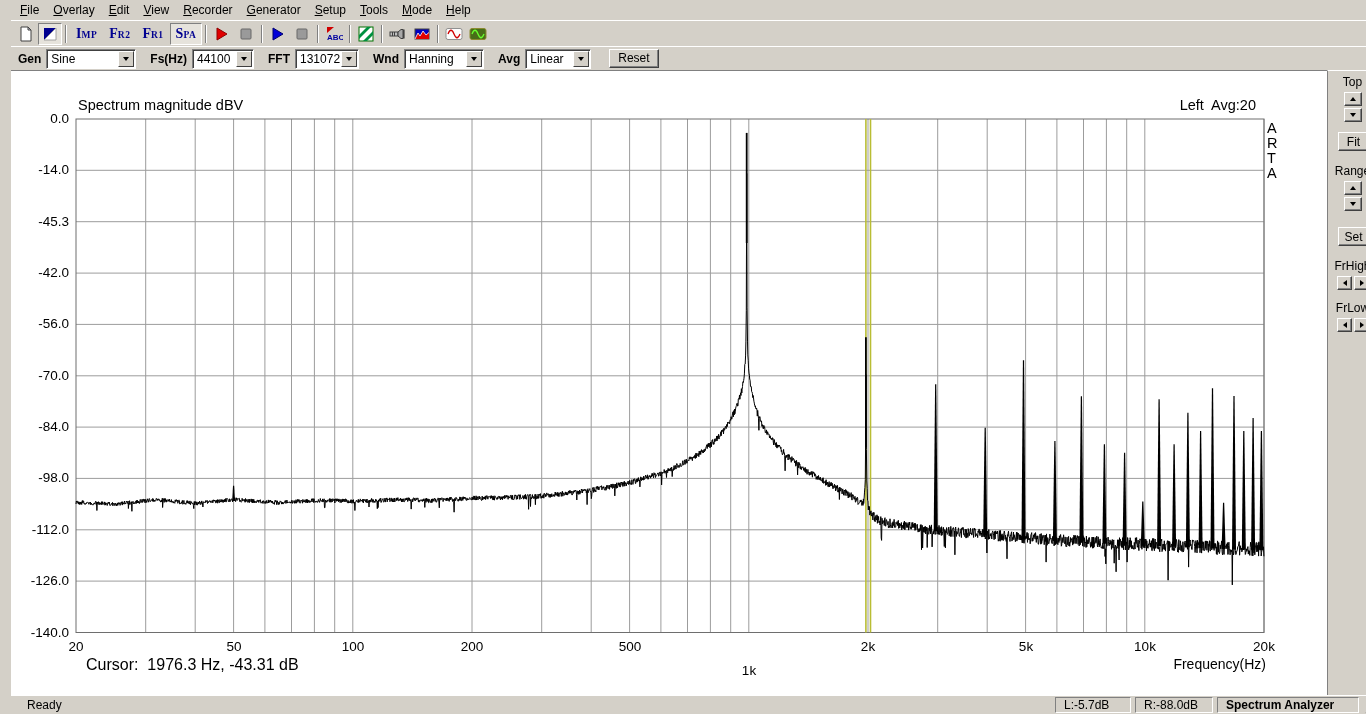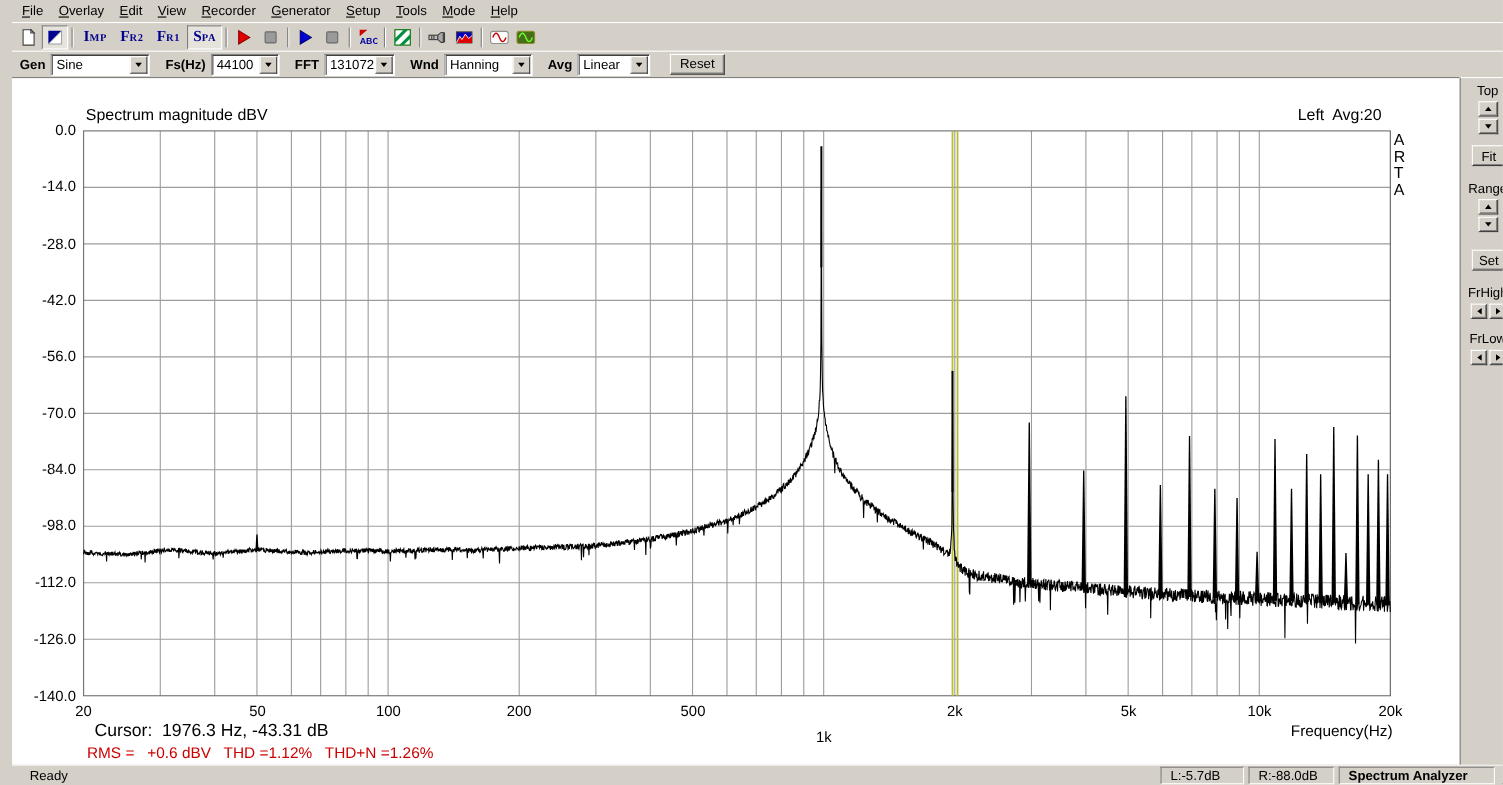--- a/index.html
+++ b/index.html
@@ -291,21 +291,21 @@
           <polygon points="1210.6,478.0 1212.0,431.7 1213.2,431.7 1214.6,478.0" fill="#000000"></polygon>
           <polygon points="1221.0,478.4 1222.4,324.9 1223.6,324.9 1225.0,478.4" fill="#000000"></polygon>
           <polygon points="1230.8,478.7 1232.2,360.1 1233.4,360.1 1234.8,478.7" fill="#000000"></polygon>
           <polygon points="1240.1,478.9 1241.5,346.9 1242.7,346.9 1244.1,478.9" fill="#000000"></polygon>
           <polygon points="1248.4,479.2 1249.8,360.1 1251.0,360.1 1252.4,479.2" fill="#000000"></polygon>
           <polygon points="221.2,429.7 222.0,414.8 223.2,414.8 224.0,429.7" fill="#000000"></polygon>
         </svg>
       <div id="tick-layer">
           <span class="tick ytick" style="left:0;top:40px">0.0</span>
           <span class="tick ytick" style="left:0;top:91px">-14.0</span>
-          <span class="tick ytick" style="left:0;top:143px">-28.0</span>
+          <span class="tick ytick" style="left:0;top:143px">-45.3</span>
           <span class="tick ytick" style="left:0;top:194px">-42.0</span>
           <span class="tick ytick" style="left:0;top:245px">-56.0</span>
           <span class="tick ytick" style="left:0;top:297px">-70.0</span>
           <span class="tick ytick" style="left:0;top:348px">-84.0</span>
           <span class="tick ytick" style="left:0;top:399px">-98.0</span>
           <span class="tick ytick" style="left:0;top:451px">-112.0</span>
           <span class="tick ytick" style="left:0;top:502px">-126.0</span>
           <span class="tick ytick" style="left:0;top:554px">-140.0</span>
           <span class="tick xtick" style="left:65px;top:568px">20</span>
           <span class="tick xtick" style="left:223px;top:568px">50</span>
@@ -313,21 +313,20 @@
           <span class="tick xtick" style="left:461px;top:568px">200</span>
           <span class="tick xtick" style="left:619px;top:568px">500</span>
           <span class="tick xtick" style="left:738px;top:592px">1k</span>
           <span class="tick xtick" style="left:857px;top:568px">2k</span>
           <span class="tick xtick" style="left:1015px;top:568px">5k</span>
           <span class="tick xtick" style="left:1134px;top:568px">10k</span>
           <span class="tick xtick" style="left:1253px;top:568px">20k</span>
         </div>
       <div class="xlabel">Frequency(Hz)</div>
       <div class="cursor-readout">Cursor:  1976.3 Hz, -43.31 dB</div>
-      <div class="rms-readout">RMS =   +0.6 dBV   THD =1.12%   THD+N =1.26%</div>
     </div>
 
     <div class="side-panel">
       <div class="side-label" style="top:4px">Top</div>
       <div class="spin" style="top:21px">
           <span class="arr-up"></span>
         </div>
       <div class="spin" style="top:37px">
           <span class="arr-down"></span>
         </div>

